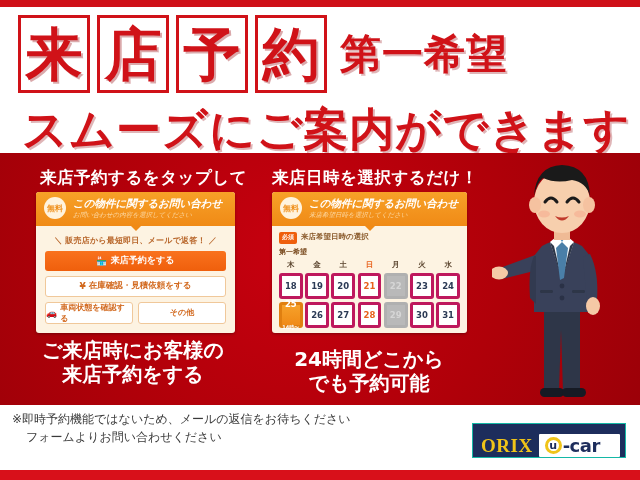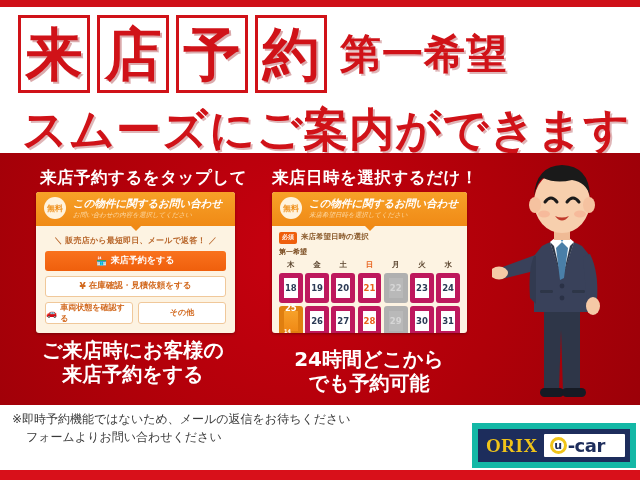--- a/index.html
+++ b/index.html
@@ -102,21 +102,21 @@
     padding:1.5px 3px;border-radius:2px;margin-right:4px;
   }
   .cal-tag-text{color:#8a5a2b;font-size:7.5px;font-weight:bold;}
   .cal-pref{color:#7a4b20;font-size:7px;font-weight:bold;margin:1px 0 3px 0;}
   .cal-grid{display:grid;grid-template-columns:repeat(7,1fr);gap:2.5px;}
   .dow{
     text-align:center;font-size:7.5px;font-weight:bold;color:#5c4630;padding-bottom:1px;
   }
   .dow.sun{color:#e8621c;}
   .cell{
-    height:20px;border-radius:3px;background:#fff;border:5px solid #be185d;
+    height:20px;border-radius:3px;background:#fff;border:3px solid #be185d;
     display:flex;flex-direction:column;align-items:center;justify-content:center;
     font-size:8.5px;font-weight:bold;color:#2b3a55;
   }
   .cell.sun{color:#e8621c;}
   .cell.muted{background:#b9b9b9;border-color:#b0b0b0;color:#d6d6d6;}
   .cell.sel{background:linear-gradient(#f6a12a,#f08a16);border-color:#e07f10;color:#fff;gap:15px;}
   .cell .sub{font-size:5px;font-weight:bold;line-height:1;margin-top:1px;}
 
   
   .caption{
@@ -133,21 +133,21 @@
   .footer{position:absolute;left:0;top:405px;width:640px;height:65px;background:#fff;}
   .notes{
     position:absolute;left:12px;top:410px;width:450px;
     color:#3a3a3a;font-size:12px;line-height:1.52;
   }
   .note-indent{padding-left:14px;}
 
   
   #logo{
     position:absolute;left:472px;top:423px;width:152px;height:33px;
-    background:#1d2d5c;border:6px solid #14b8a6;display:flex;align-items:center;
+    background:#1d2d5c;border:1px solid #14b8a6;display:flex;align-items:flex-end;
   }
   .logo-orix{
     color:#f0c419;font-weight:bold;font-size:19px;letter-spacing:.5px;
     padding:0 6px 0 8px;font-family:"Liberation Serif",serif;
   }
   .logo-ucar{
     background:#fff;height:23px;margin-right:5px;border-radius:1px;
     display:flex;align-items:center;padding:0 6px;flex:1;
   }
   .logo-u{

